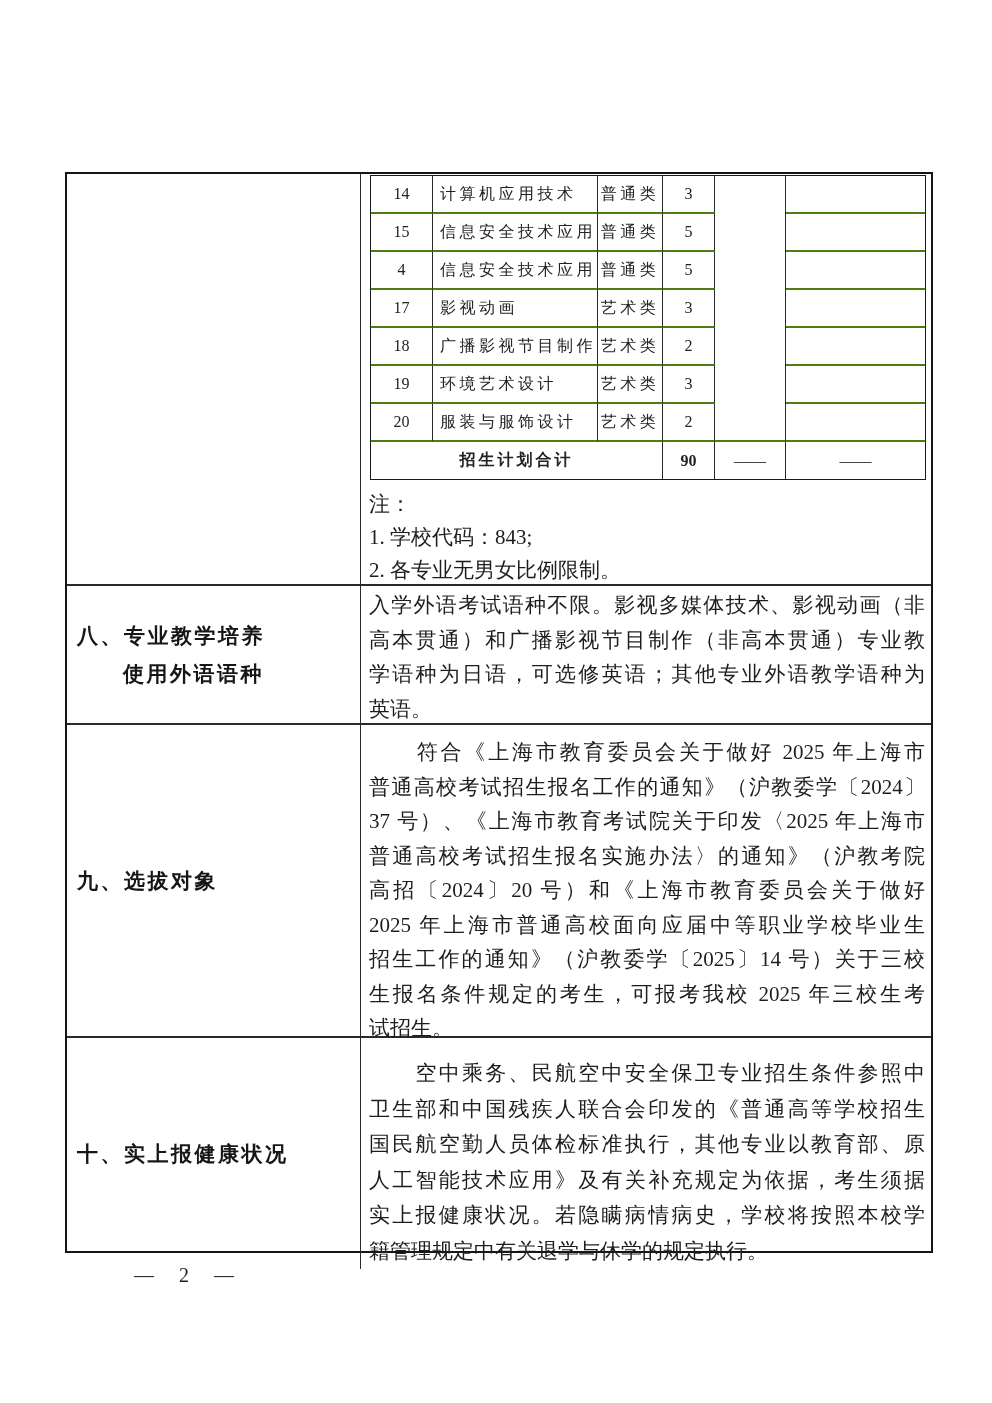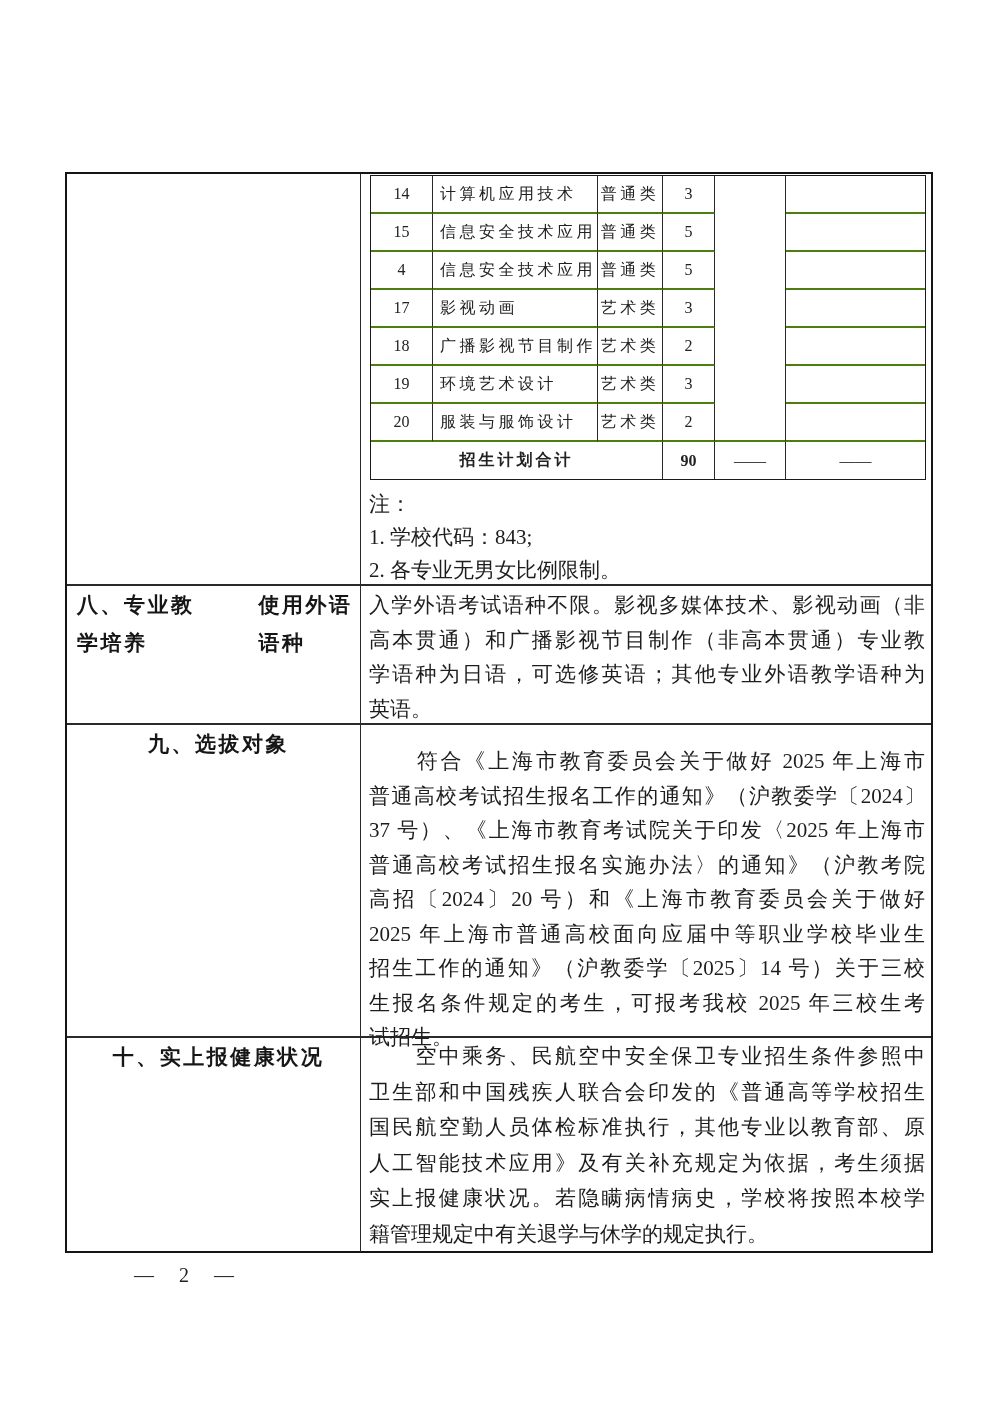--- a/index.html
+++ b/index.html
@@ -7,34 +7,34 @@
   body { font-family:"Liberation Serif","DejaVu Serif",serif; color:#1c1c1c; }
   .page { position:relative; width:992px; height:1403px; background:#ffffff; overflow:hidden; }
 
   
   .doc {
     position:absolute; left:65px; top:172px; width:868px; height:1081px;
     border:2px solid #151515;
     display:grid; grid-template-columns:294px 1fr; grid-template-rows:412px 139px 313px auto;
   }
   .cell { min-width:0; }
-  .lc { border-right:1px solid #2a2a2a; display:flex; flex-direction:row; justify-content:center;
+  .lc { border-right:1px solid #2a2a2a; display:flex; flex-direction:column; justify-content:center;
         font-weight:bold; font-size:21px; letter-spacing:2.5px; line-height:38px;
         padding-left:10px; color:#161616; }
   .lc .l2 { margin-left:46px; }
   .bb { border-bottom:2px solid #2a2a2a; }
   .rc { padding:0 6px 0 8px; font-size:21px; color:#1d1d1d; }
 
   
   .flow .tline { line-height:34.5px; text-align:justify; text-align-last:left; }
   .flow .tline:not(:last-child) { text-align-last:justify; }
   .rc-ten .tline { line-height:35.5px; }
   .rc-eight { padding-top:2px; }
-  .rc-nine { padding-top:19px; }
-  .rc-ten { padding-top:1px; }
+  .rc-nine { padding-top:10px; }
+  .rc-ten { padding-top:18px; }
 
   
   .plan-table {
     display:grid; width:556px; margin:1px 0 0 1px;
     grid-template-columns:62px 165px 65px 52px 71px 139px;
     grid-template-rows:repeat(7,38px) 37px;
     border:1px solid #1b1b1b; font-size:16px; color:#222;
   }
   .pcell { display:flex; align-items:center; border-right:1px solid #2a2a2a; border-bottom:2px solid #4d7c0f; min-width:0; }
   .c-no, .c-cat, .c-cnt { justify-content:center; }

